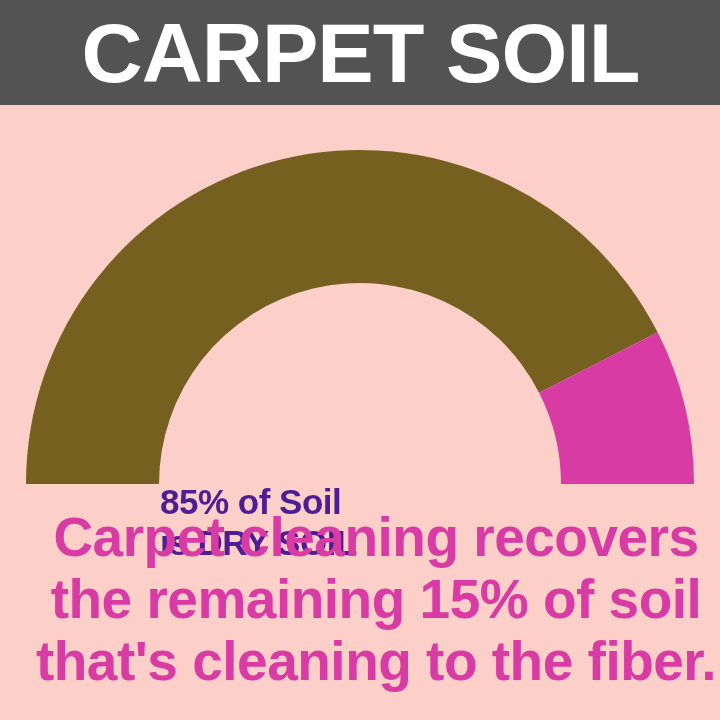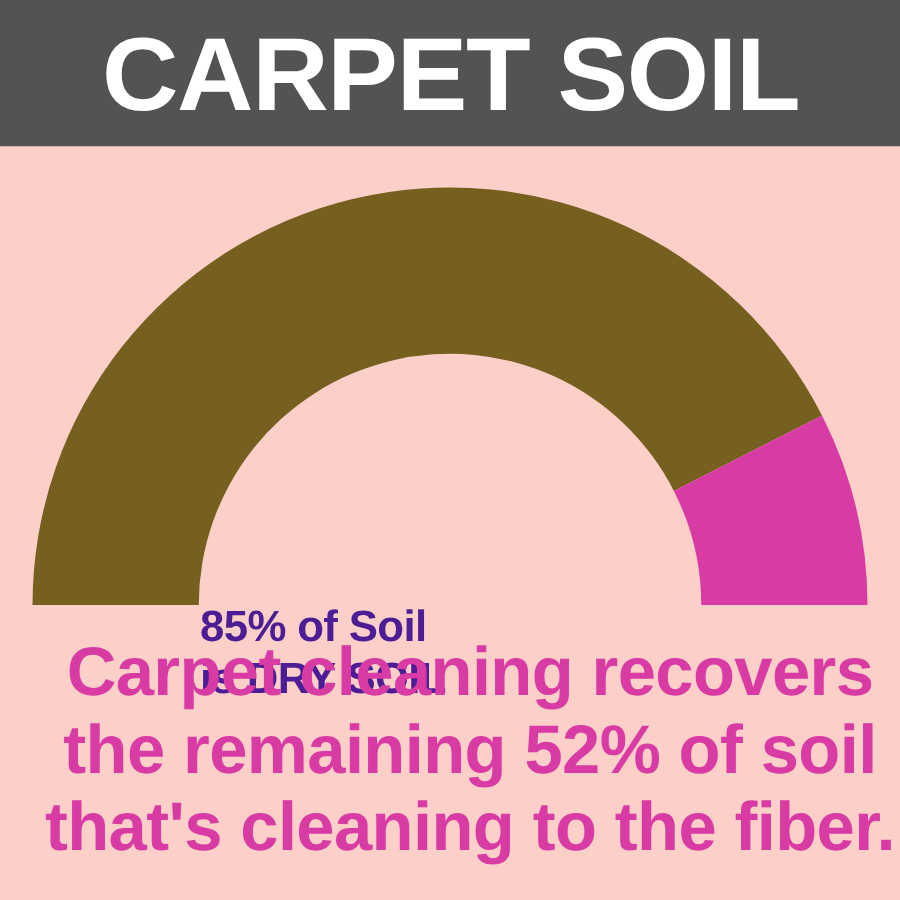--- a/index.html
+++ b/index.html
@@ -20,21 +20,21 @@
     background: #fccfc8;
     overflow: hidden;
   }
 
   
   #header-band {
     position: absolute;
     left: 0;
     top: 0;
     width: 720px;
-    height: 117px;
+    height: 105px;
     background: #535353;
     display: flex;
     align-items: center;
     justify-content: center;
   }
   #header-title {
     color: #ffffff;
     font-family: "Liberation Sans Narrow", "Liberation Sans", sans-serif;
     font-weight: 700;
     font-size: 83px;
@@ -118,17 +118,17 @@
     </svg>
 
     <div id="gauge-center-label">
       <span class="lbl-line">85% of Soil</span>
       <span class="lbl-line">is DRY SOIL</span>
     </div>
   </div>
 
   <div id="caption">
     <span class="cap-line">Carpet cleaning recovers</span>
-    <span class="cap-line">the remaining 52% of soil</span>
+    <span class="cap-line">the remaining 15% of soil</span>
     <span class="cap-line">that's cleaning to the fiber.</span>
   </div>
 
 </div>
 
 </body></html>

